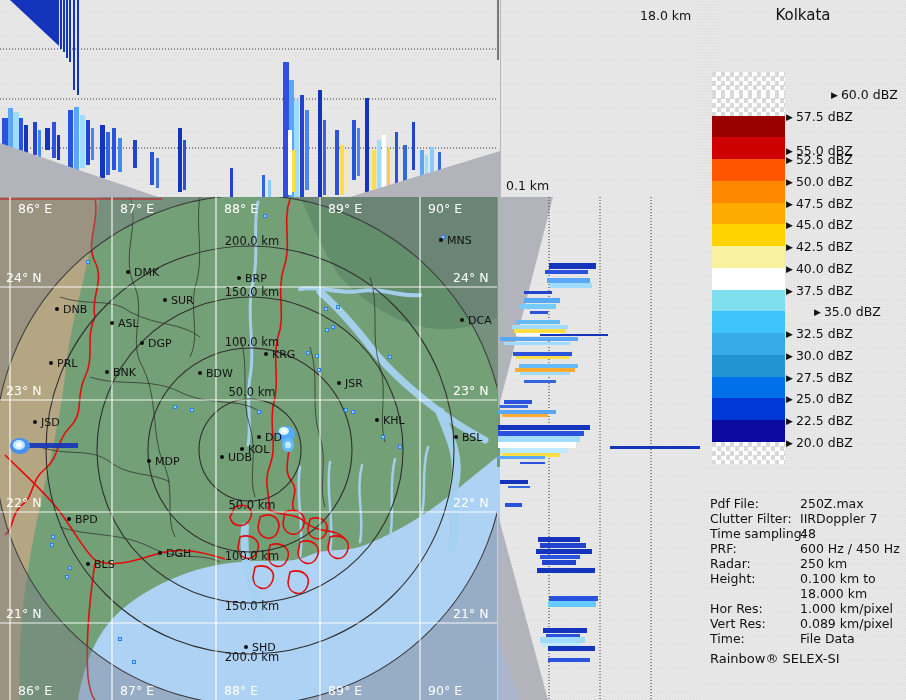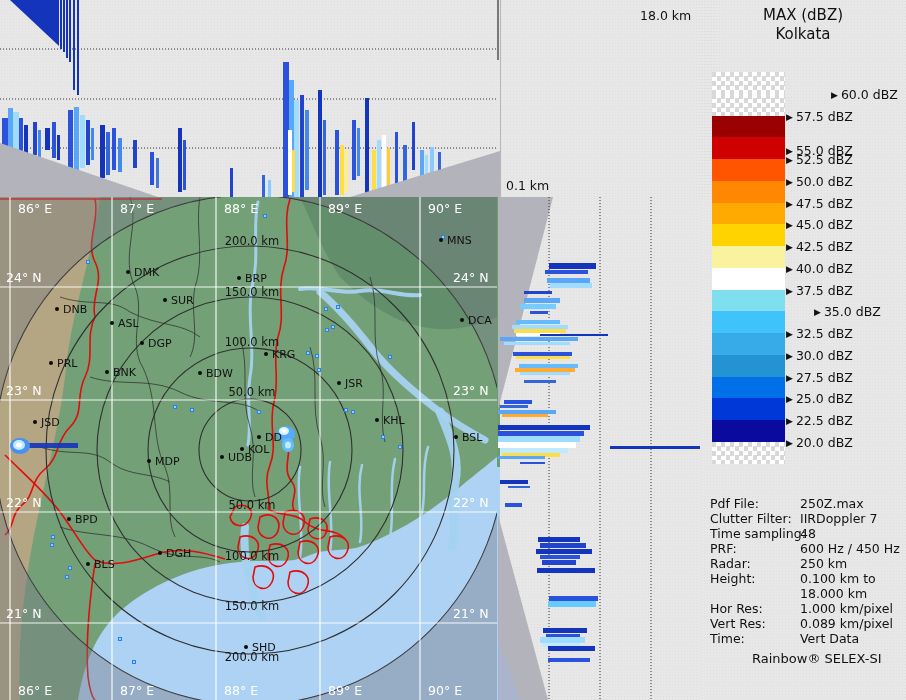--- a/index.html
+++ b/index.html
@@ -361,21 +361,20 @@
       <rect x="45" y="446" width="38" height="4" fill="#bfeaff"></rect>
       <rect x="51" y="449" width="47" height="5" fill="#1334bb"></rect>
       <rect x="51" y="461" width="42" height="4" fill="#2a52dd"></rect>
       <polygon points="1,318 51,503 1,503" fill="#b3b3bc"></polygon>
       <polygon points="1,443 23,503 1,503" fill="#aab4cc"></polygon>
     </svg>
   </div>
 
 <div id="legend-panel" class="panel dither">
   <div id="title-block">
-    <div>MAX (dBZ)</div>
     <div>Kolkata</div>
   </div>
   <div id="swatches">
       <div class="band checker" style="top: 72px; height: 21.75px;"></div>
       <div class="band checker" style="top: 93.75px; height: 21.75px;"></div>
       <div class="band" style="background: rgb(154, 0, 0); top: 115.5px; height: 21.75px;"></div>
       <div class="band" style="background: rgb(206, 0, 0); top: 137.25px; height: 21.75px;"></div>
       <div class="band" style="background: rgb(255, 85, 0); top: 159px; height: 21.75px;"></div>
       <div class="band" style="background: rgb(255, 136, 0); top: 180.75px; height: 21.75px;"></div>
       <div class="band" style="background: rgb(255, 170, 0); top: 202.5px; height: 21.75px;"></div>
@@ -442,17 +441,17 @@
       <div class="meta-row" style="top: 105px;">
         <span class="meta-key">Hor Res:</span>
         <span class="meta-val">1.000 km/pixel</span>
       </div>
       <div class="meta-row" style="top: 120px;">
         <span class="meta-key">Vert Res:</span>
         <span class="meta-val">0.089 km/pixel</span>
       </div>
       <div class="meta-row" style="top: 135px;">
         <span class="meta-key">Time:</span>
-        <span class="meta-val">Vert Data</span>
+        <span class="meta-val">File Data</span>
       </div>
     </div>
-  <div id="brand-line" style="top: 651px; margin-left: 42px;">Rainbow® SELEX-SI</div>
+  <div id="brand-line" style="top: 651px;">Rainbow® SELEX-SI</div>
 </div>
 
 </body></html>

